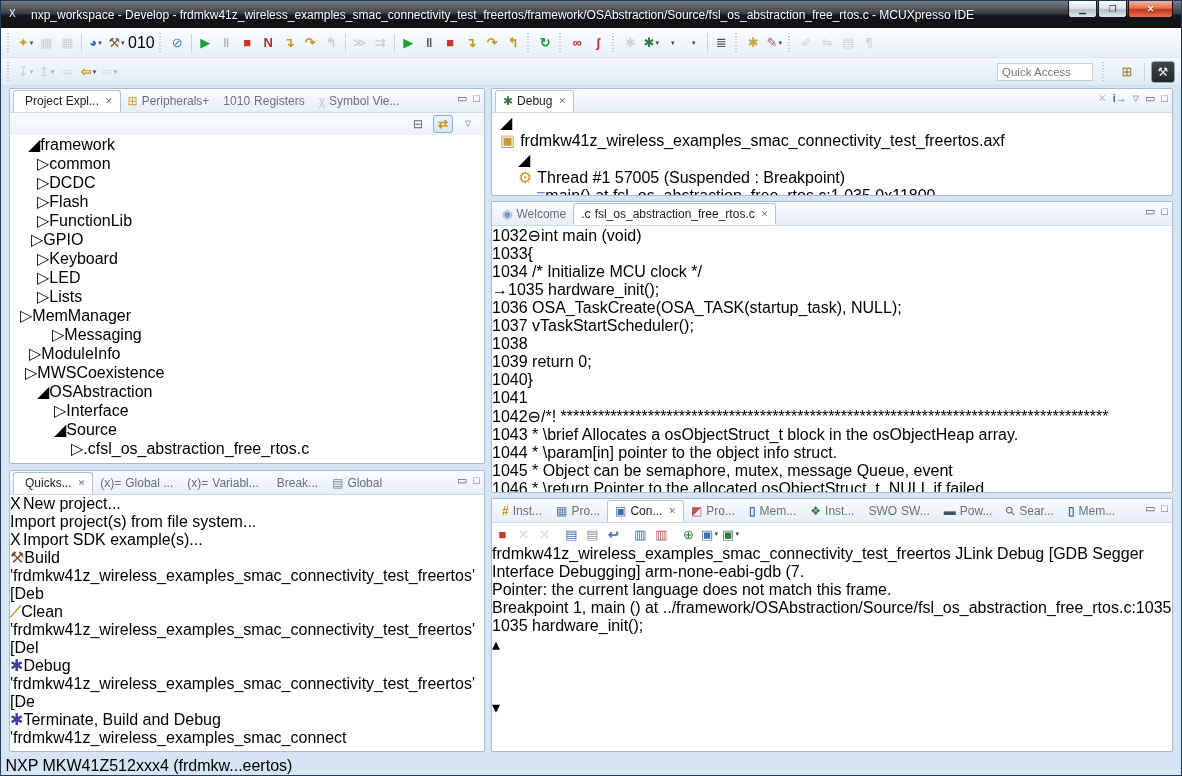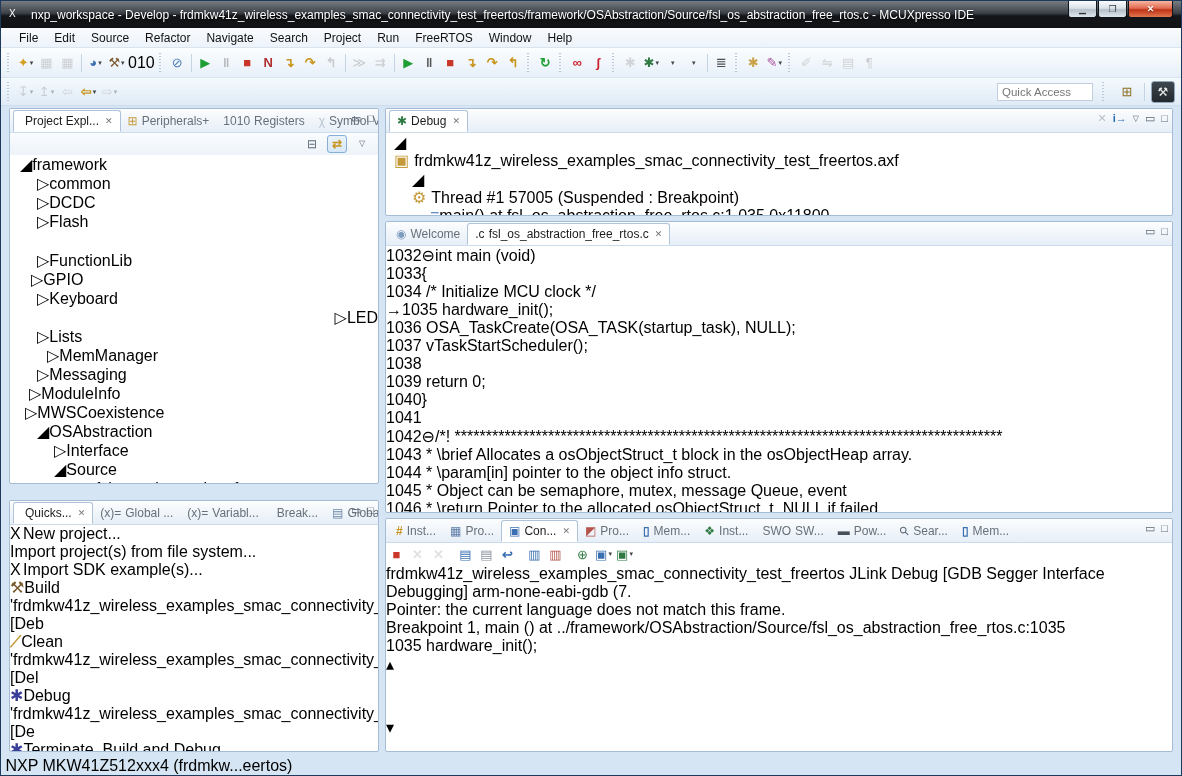--- a/index.html
+++ b/index.html
@@ -24,21 +24,21 @@
   .tbi.dis{opacity:.38;filter:grayscale(.8)}
   .dd-arrow{font-size:7px;color:#444;margin-left:1px}
   .tb-sep{width:1px;height:18px;background:#c4d4e4;margin:0 3px}
   .tb-handle{width:5px;height:20px;margin:0 3px;background:repeating-linear-gradient(#b9c8d8 0 1px,transparent 1px 3px);background-size:2px 100%;background-repeat:repeat-y}
   .qa-wrap{display:flex;align-items:center;gap:6px}
   .qa-input{width:96px;height:18px;border:1px solid #c0cedd;font-size:11.5px;color:#6b7683;padding:0 4px;background:#fff}
   .persp-btn{width:24px;height:22px;border:1px solid #8fa6bd;border-radius:3px;background:linear-gradient(#3e474f,#23282d);display:flex;align-items:center;justify-content:center;color:#eee;font-size:12px}
   .persp-open{width:22px;height:22px;display:flex;align-items:center;justify-content:center;font-size:13px;color:#8a6d1d}
   
   .main{flex:1;display:flex;gap:6px;padding:2px 8px 5px;min-height:0}
-  .col-left{width:370px;flex:none;display:flex;flex-direction:column;gap:16px;min-height:0}
+  .col-left{width:476px;flex:none;display:flex;flex-direction:column;gap:6px;min-height:0}
   .col-right{flex:1;display:flex;flex-direction:column;gap:5px;min-height:0}
   .panel{background:#fff;border:1px solid #a5bcd4;border-radius:2px;display:flex;flex-direction:column;overflow:hidden}
   .p-explorer{height:376px;flex:none}
   .p-quickstart{flex:1}
   .p-debug{height:108px;flex:none}
   .p-editor{height:292px;flex:none}
   .p-console{flex:1}
   .tabrow{height:24px;flex:none;background:linear-gradient(#fcfdfe,#e6eef7);border-bottom:1px solid #cddcec;display:flex;align-items:flex-end;padding-left:3px;position:relative}
   .tab{height:22px;display:flex;align-items:center;gap:4px;padding:0 7px;font-size:12px;color:#67707a;white-space:nowrap}
   .tab.active{background:#fff;border:1px solid #aec3d9;border-bottom-color:#fff;border-radius:3px 3px 0 0;color:#1c1c1c}
@@ -132,33 +132,20 @@
         </div>
       <div class="wc">
           <span class="glyph">❐</span>
         </div>
       <div class="wc close">
           <span class="glyph">✕</span>
         </div>
     </div>
   </div>
 
-  <div class="menubar" id="menubar">
-      <span class="menu-item">File</span>
-      <span class="menu-item">Edit</span>
-      <span class="menu-item">Source</span>
-      <span class="menu-item">Refactor</span>
-      <span class="menu-item">Navigate</span>
-      <span class="menu-item">Search</span>
-      <span class="menu-item">Project</span>
-      <span class="menu-item">Run</span>
-      <span class="menu-item">FreeRTOS</span>
-      <span class="menu-item">Window</span>
-      <span class="menu-item">Help</span>
-    </div>
 
   <div class="tbrow1" id="tb-main">
       <span class="tb-handle"></span>
       <span class="tbi">
         <span class="gi" style="color: rgb(213, 160, 33);">✦</span>
         <span class="dd-arrow">▾</span>
       </span>
       <span class="tbi dis">
         <span class="gi" style="color: rgb(138, 147, 160);">▦</span>
       </span>
@@ -348,31 +335,31 @@
               <span class="gi" style="color:#5d6a78">⊟</span>
             </span>
           <span class="vb-btn pressed">
               <span class="gi" style="color:#c8951f;font-weight:bold">⇄</span>
             </span>
           <span class="vb-btn">
               <span class="gi" style="color:#5d6a78;font-size:8px">▽</span>
             </span>
         </div>
         <div class="tree" id="pe-tree">
-            <div class="trow" style="padding-left: 10px;"><span class="texp open">◢</span><span class="ci ci-folder"></span><span class="tlabel">framework</span></div>
+            <div class="trow" style="padding-left: 18px;"><span class="texp open">◢</span><span class="ci ci-folder"></span><span class="tlabel">framework</span></div>
             <div class="trow" style="padding-left: 27px;"><span class="texp">▷</span><span class="ci ci-folder"></span><span class="tlabel">common</span></div>
             <div class="trow" style="padding-left: 27px;"><span class="texp">▷</span><span class="ci ci-folder"></span><span class="tlabel">DCDC</span></div>
             <div class="trow" style="padding-left: 27px;"><span class="texp">▷</span><span class="ci ci-folder"></span><span class="tlabel">Flash</span></div>
-            <div class="trow" style="padding-left: 27px; margin-top: 20px;"><span class="texp">▷</span><span class="ci ci-folder"></span><span class="tlabel">FunctionLib</span></div>
+            <div class="trow" style="padding-left: 27px;"><span class="texp">▷</span><span class="ci ci-folder"></span><span class="tlabel">FunctionLib</span></div>
             <div class="trow" style="padding-left: 21px;"><span class="texp">▷</span><span class="ci ci-folder"></span><span class="tlabel">GPIO</span></div>
             <div class="trow" style="padding-left: 27px;"><span class="texp">▷</span><span class="ci ci-folder"></span><span class="tlabel">Keyboard</span></div>
-            <div class="trow" style="padding-left: 27px; text-align: right;"><span class="texp">▷</span><span class="ci ci-folder"></span><span class="tlabel">LED</span></div>
+            <div class="trow" style="padding-left: 27px;"><span class="texp">▷</span><span class="ci ci-folder"></span><span class="tlabel">LED</span></div>
             <div class="trow" style="padding-left: 27px;"><span class="texp">▷</span><span class="ci ci-folder"></span><span class="tlabel">Lists</span></div>
-            <div class="trow" style="padding-left: 37px;"><span class="texp">▷</span><span class="ci ci-folder"></span><span class="tlabel">MemManager</span></div>
-            <div class="trow" style="padding-left: 27px;"><span class="texp">▷</span><span class="ci ci-folder"></span><span class="tlabel">Messaging</span></div>
+            <div class="trow" style="padding-left: 10px;"><span class="texp">▷</span><span class="ci ci-folder"></span><span class="tlabel">MemManager</span></div>
+            <div class="trow" style="padding-left: 42px;"><span class="texp">▷</span><span class="ci ci-folder"></span><span class="tlabel">Messaging</span></div>
             <div class="trow" style="padding-left: 19px;"><span class="texp">▷</span><span class="ci ci-folder"></span><span class="tlabel">ModuleInfo</span></div>
             <div class="trow" style="padding-left: 15px;"><span class="texp">▷</span><span class="ci ci-folder"></span><span class="tlabel">MWSCoexistence</span></div>
             <div class="trow" style="padding-left: 27px;"><span class="texp open">◢</span><span class="ci ci-folder"></span><span class="tlabel">OSAbstraction</span></div>
             <div class="trow" style="padding-left: 44px;"><span class="texp">▷</span><span class="ci ci-folder"></span><span class="tlabel">Interface</span></div>
             <div class="trow" style="padding-left: 44px;"><span class="texp open">◢</span><span class="ci ci-folder"></span><span class="tlabel">Source</span></div>
             <div class="trow selected" style="padding-left: 61px;"><span class="texp">▷</span><span class="ci ci-cfile">.c</span><span class="tlabel">fsl_os_abstraction_free_rtos.c</span></div>
           </div>
         <div class="hscroll">
           <span class="hs-arrow">◂</span>
           <div class="hs-thumb" style="width:58%;margin-left:2px"></div>

